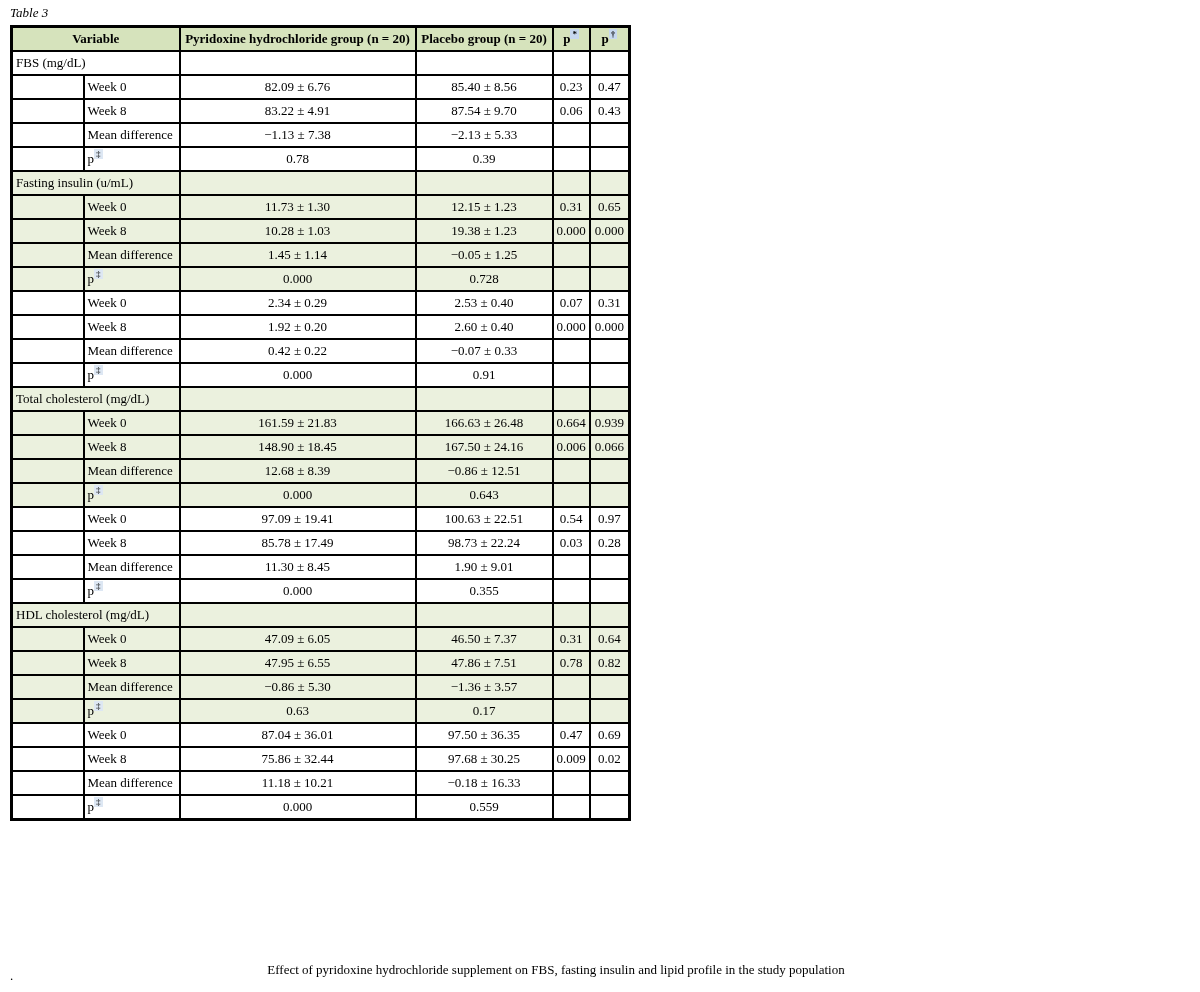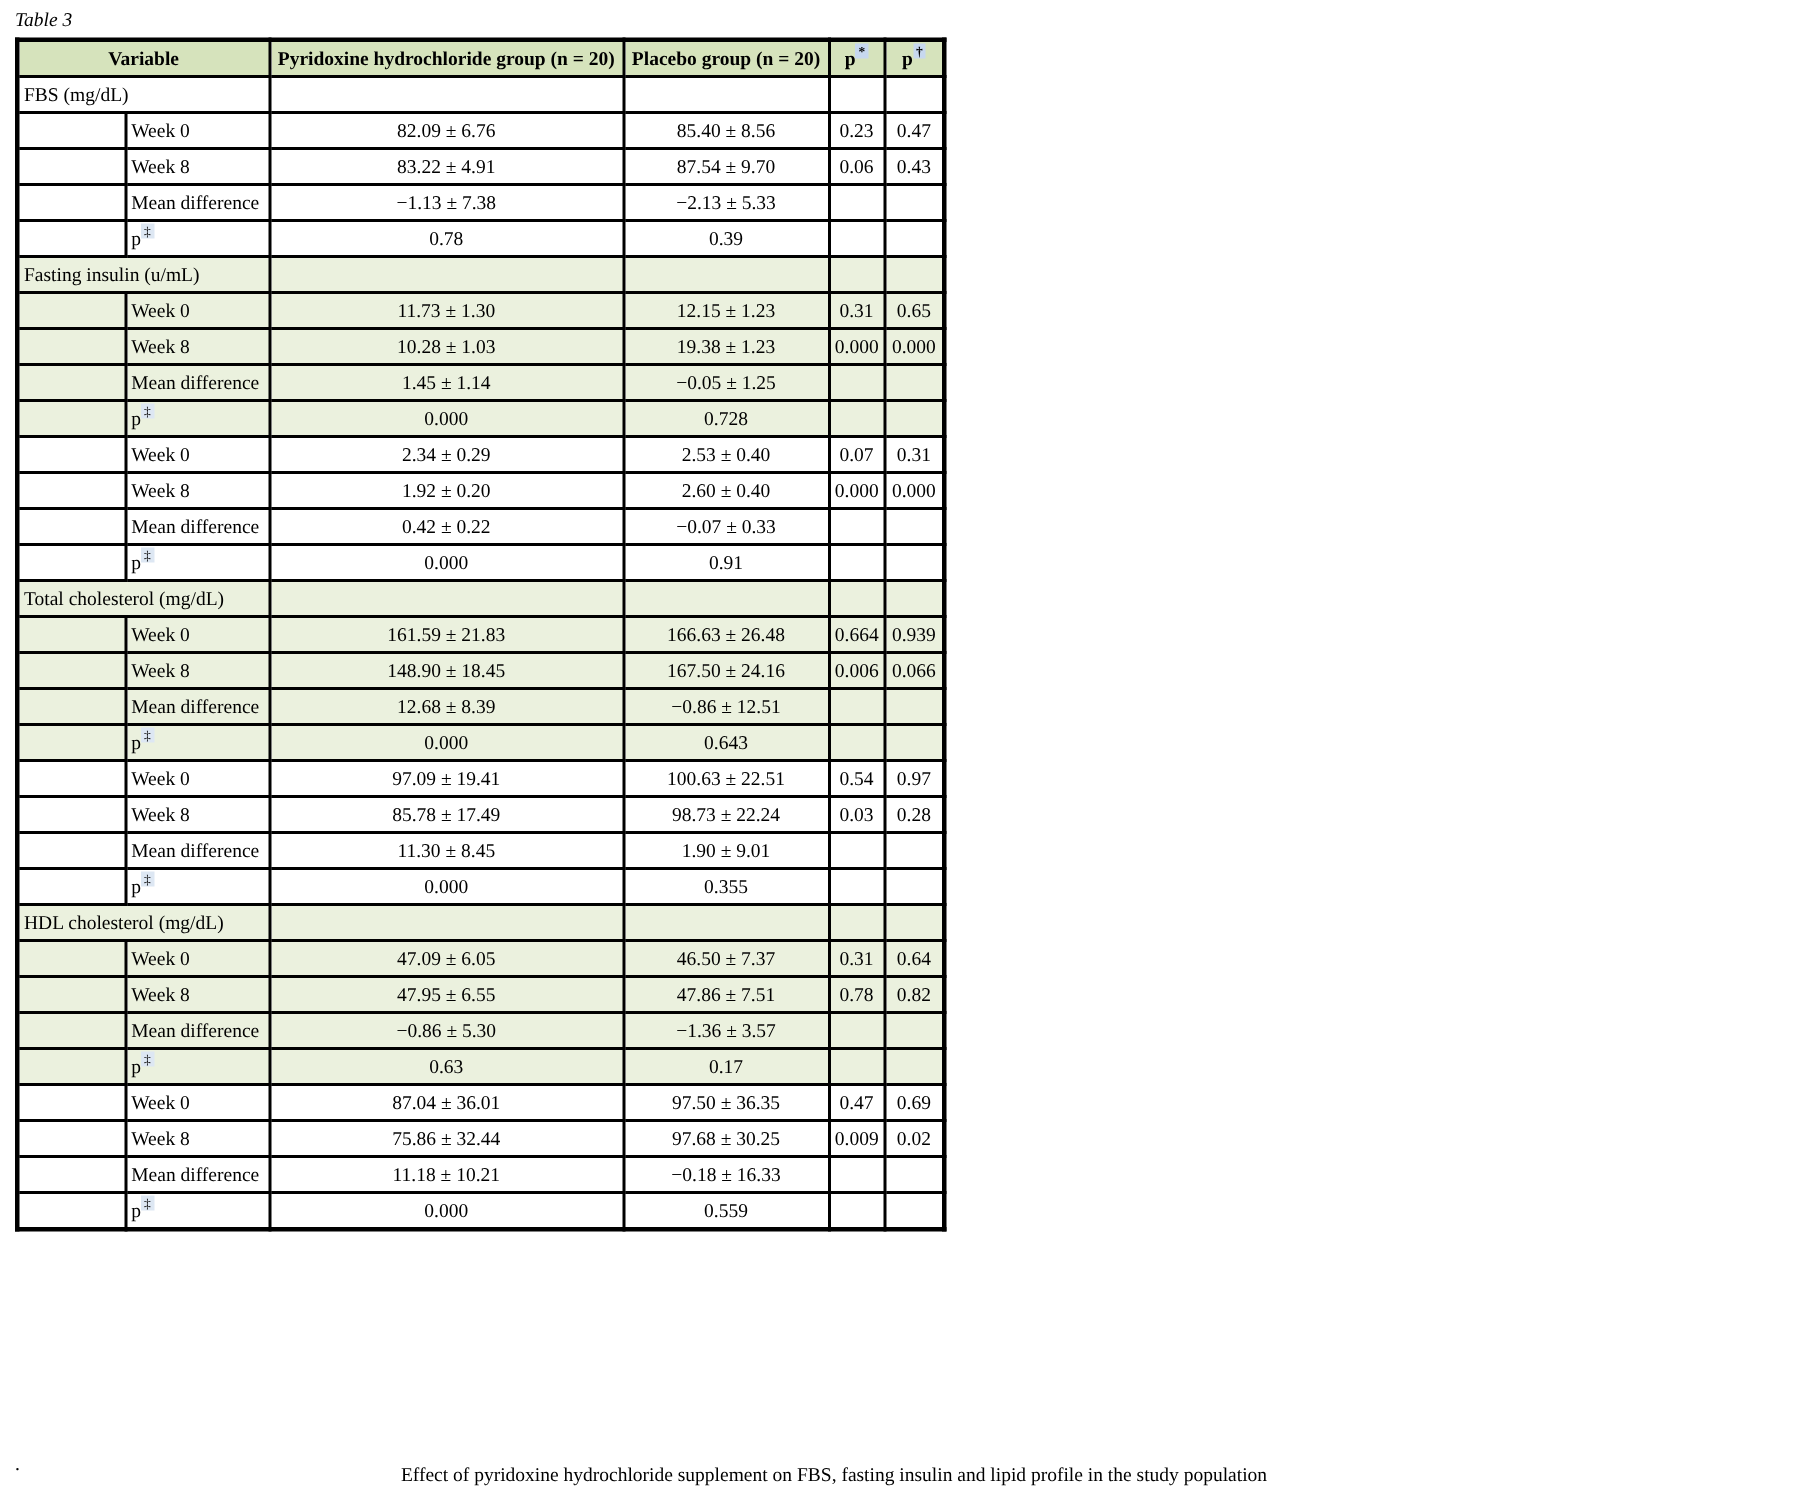--- a/index.html
+++ b/index.html
@@ -64,21 +64,20 @@
   td.section-name { text-align: left; }
   td.row-label { text-align: left; }
   td.val { text-align: center; margin-left: 32px; }
   td.pv { text-align: center; }
   tr.shaded td { background: var(--row-green); }
   .caption {
     position: absolute; left: 0; top: 962px;
     width: 1112px;
     text-align: center;
     font-size: 13px;
-    margin-top: 13px;
   }
   .trailing-period {
     position: absolute; left: 10px; top: 968px;
     font-size: 13px;
   }
 </style>
 </head>
 <body>
 
 <div class="page">

